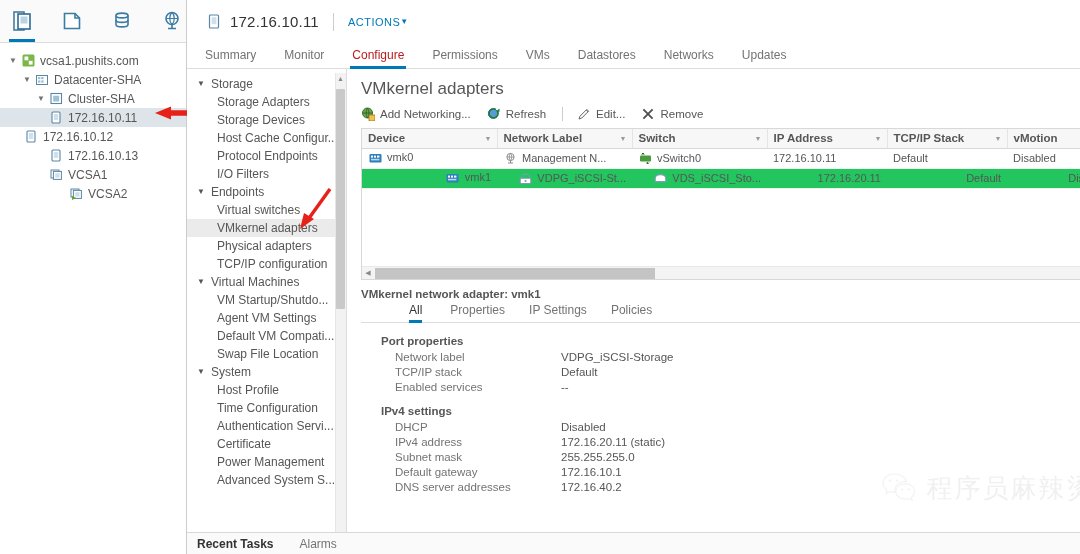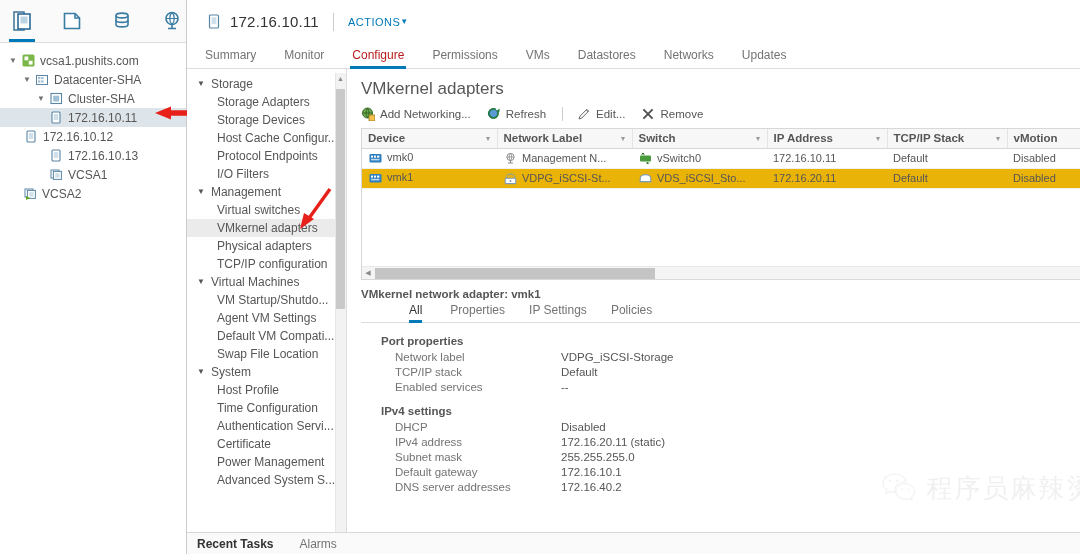--- a/index.html
+++ b/index.html
@@ -197,21 +197,21 @@
     position: absolute; right: 5px; top: 50%; transform: translateY(-50%);
     color: #9a9a9a; font-size: 7px;
   }
   table.grid td {
     height: 20px;
     font-size: 11px; color: #565656;
     padding: 0 6px;
     border-bottom: 1px solid #f0f0f0;
     white-space: nowrap; overflow: hidden;
   }
-  table.grid tr.selected td { background: #eab308; }
+  table.grid tr.selected td { background: #22c55e; text-align: right; }
   .cell-ico { display: inline-flex; align-items: center; justify-content: center; width: 14px; height: 14px; margin-right: 5px; vertical-align: -3px; }
   .tbl-hscroll {
     position: absolute; left: 0; right: 12px; bottom: 0; height: 13px;
     background: #f4f4f4; border-top: 1px solid #e8e8e8;
     display: flex; align-items: center;
   }
   .hs-arrow { width: 12px; text-align: center; color: #8a8a8a; font-size: 7px; flex: none; }
   .hs-thumb { height: 11px; background: #c4c4c4; width: 280px; margin-left: 1px; }
 
   
@@ -376,21 +376,21 @@
         <span class="tree-ico">
           <svg width="13" height="13" viewBox="0 0 13 13">
               <rect x="1" y="2" width="8" height="8" fill="#ffffff" stroke="#5a86a5" stroke-width="1"></rect>
               <rect x="3.4" y="3.4" width="8" height="8" fill="#ffffff" stroke="#5a86a5" stroke-width="1"></rect>
               <rect x="5.2" y="5.2" width="4.4" height="4.4" fill="#cfe0ea"></rect>
             </svg>
         </span>
         <span class="tree-label">VCSA1</span>
       </div>
 
-      <div class="tree-row" style="padding-left:22px;">
+      <div class="tree-row" style="padding-left:68px;">
         <span class="tree-ico">
           <svg width="13" height="13" viewBox="0 0 13 13">
               <rect x="1" y="2" width="8" height="8" fill="#ffffff" stroke="#5a86a5" stroke-width="1"></rect>
               <rect x="3.4" y="3.4" width="8" height="8" fill="#ffffff" stroke="#5a86a5" stroke-width="1"></rect>
               <rect x="5.2" y="5.2" width="4.4" height="4.4" fill="#cfe0ea"></rect>
               <path d="M2 9 L6.2 11 L2 13 Z" fill="#5fa821"></path>
             </svg>
         </span>
         <span class="tree-label">VCSA2</span>
       </div>
@@ -449,21 +449,21 @@
           </div>
         <div class="sn-item">
             <span>Protocol Endpoints</span>
           </div>
         <div class="sn-item">
             <span>I/O Filters</span>
           </div>
 
         <div class="sn-group">
             <span class="caret">▼</span>
-            <span>Management</span>
+            <span>Endpoints</span>
           </div>
         <div class="sn-item">
             <span>Virtual switches</span>
           </div>
         <div class="sn-item selected">
             <span>VMkernel adapters</span>
           </div>
         <div class="sn-item">
             <span>Physical adapters</span>
           </div>

